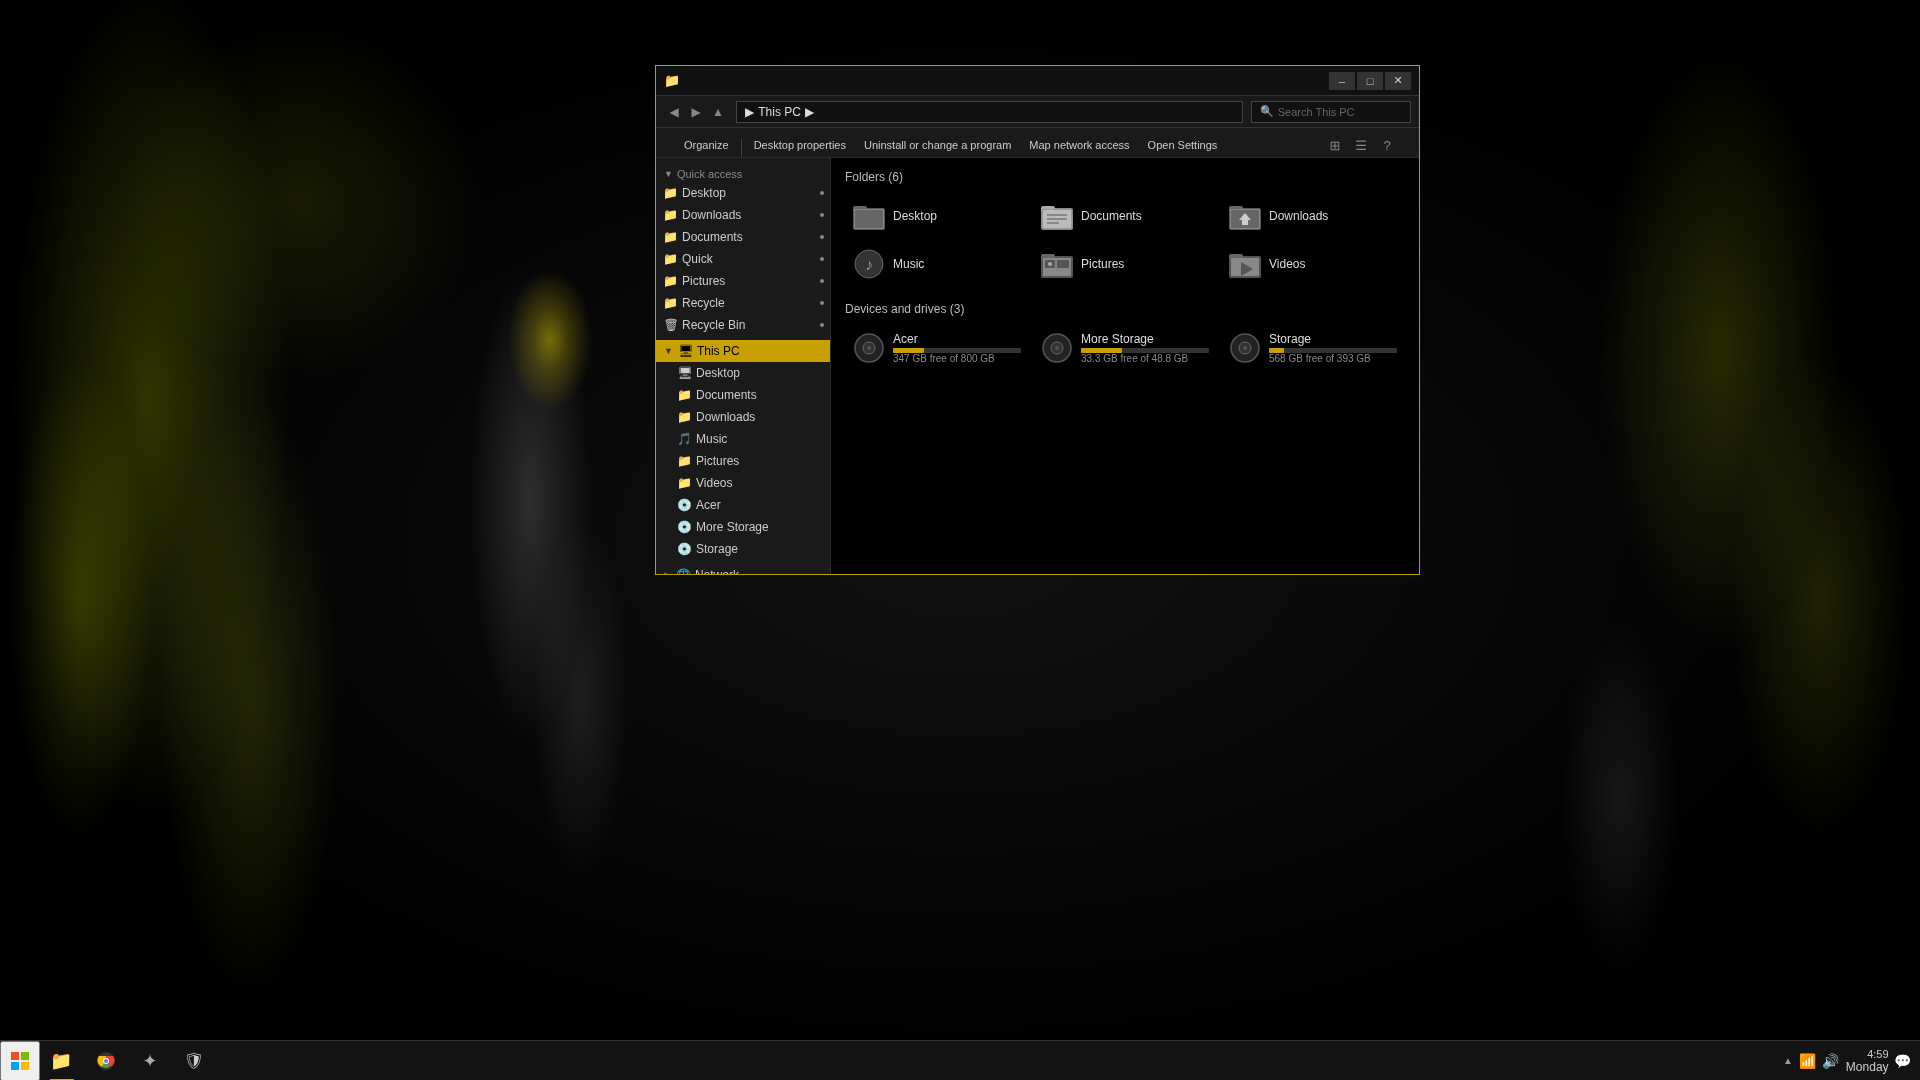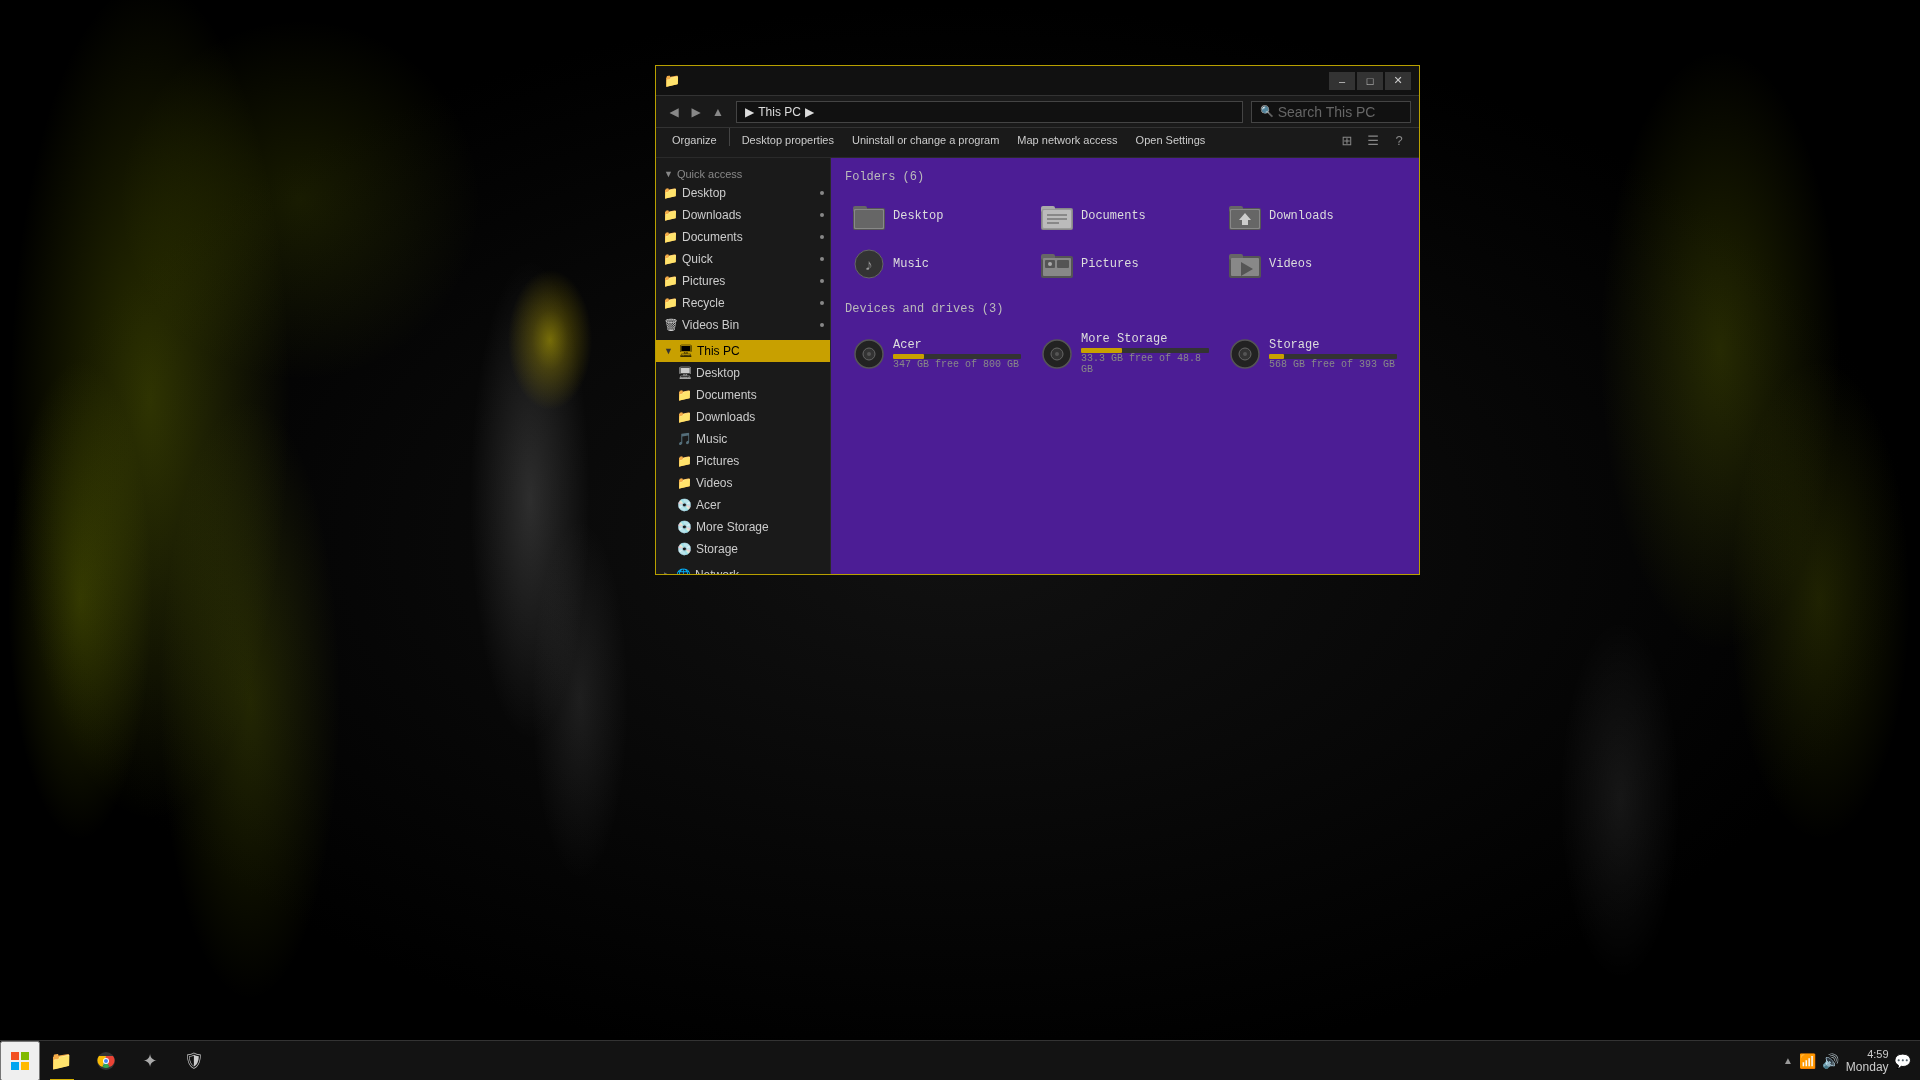--- a/index.html
+++ b/index.html
@@ -239,22 +239,22 @@
       align-items: center;
       gap: 4px;
     }
 
     
     .toolbar {
       height: 30px;
       background: #1a1a1a;
       border-bottom: 1px solid #2a2a2a;
       display: flex;
-      align-items: flex-start;
-      padding: 0 8px;
+      align-items: flex-end;
+      padding: 0 20px;
       gap: 2px;
     }
 
     .toolbar-btn {
       height: 24px;
       padding: 0 8px;
       background: transparent;
       border: none;
       color: #ccc;
       font-size: 11px;
@@ -369,25 +369,24 @@
       color: #888;
       font-size: 11px;
       display: flex;
       align-items: center;
       gap: 4px;
     }
 
     
     .main-panel {
       flex: 1;
-      background: #4c1d95;
+      background: #000000;
       padding: 12px 14px;
       overflow-y: auto;
       color: #ccc;
-      font-family: Liberation Mono, monospace;
     }
 
     .main-panel::-webkit-scrollbar { width: 6px; }
     .main-panel::-webkit-scrollbar-track { background: #1e1e1e; }
     .main-panel::-webkit-scrollbar-thumb { background: #444; }
 
     .section-header {
       font-size: 12px;
       color: #bbb;
       margin-bottom: 10px;
@@ -500,21 +499,21 @@
       <button class="nav-btn">▶</button>
       <button class="nav-btn">▲</button>
     </div>
     <div class="address-path">
       <span>▶</span>
       <span>This PC</span>
       <span>▶</span>
     </div>
     <div class="search-box">
       <span style="color:#666;">🔍</span>
-      <span style="font-size:14px;color:#666;">Search This PC</span>
+      <span style="font-size:11px;color:#666;">Search This PC</span>
     </div>
   </div>
 
   <div class="toolbar">
     <button class="toolbar-btn">Organize</button>
     <div class="toolbar-separator"></div>
     <button class="toolbar-btn">Desktop properties</button>
     <button class="toolbar-btn">Uninstall or change a program</button>
     <button class="toolbar-btn">Map network access</button>
     <button class="toolbar-btn">Open Settings</button>
@@ -559,21 +558,21 @@
           <span class="sidebar-label">Pictures</span>
           <span class="pin-dot"></span>
         </div>
         <div class="sidebar-item">
           <span class="sidebar-icon">📁</span>
           <span class="sidebar-label">Recycle</span>
           <span class="pin-dot"></span>
         </div>
         <div class="sidebar-item">
           <span class="sidebar-icon">🗑</span>
-          <span class="sidebar-label">Videos Bin</span>
+          <span class="sidebar-label">Recycle Bin</span>
           <span class="pin-dot"></span>
         </div>
       </div>
 
       <div class="sidebar-section">
         <div class="sidebar-item active">
           <span class="arrow">▼</span>
           <span class="sidebar-icon">🖥</span>
           <span class="sidebar-label">This PC</span>
         </div>

